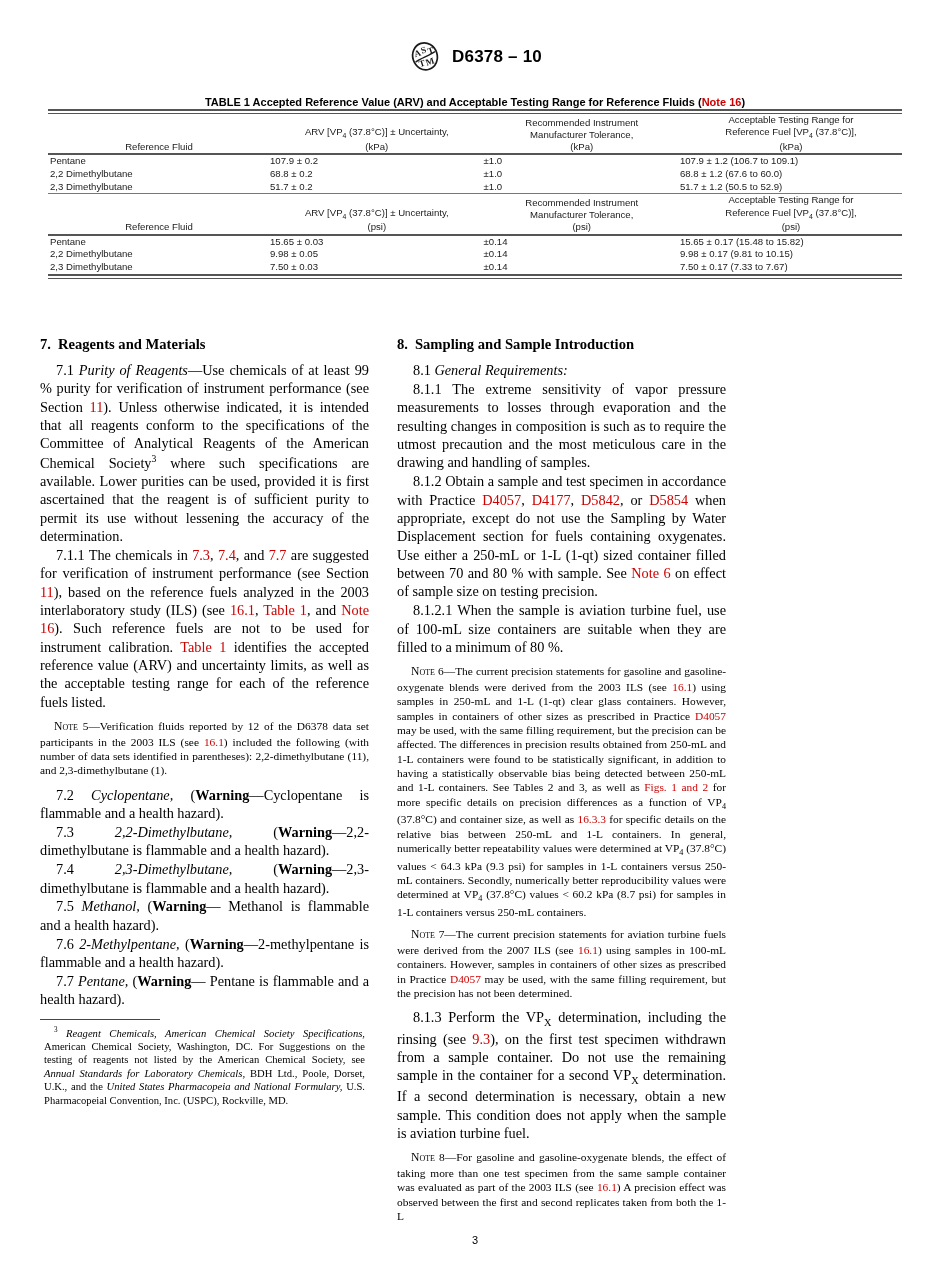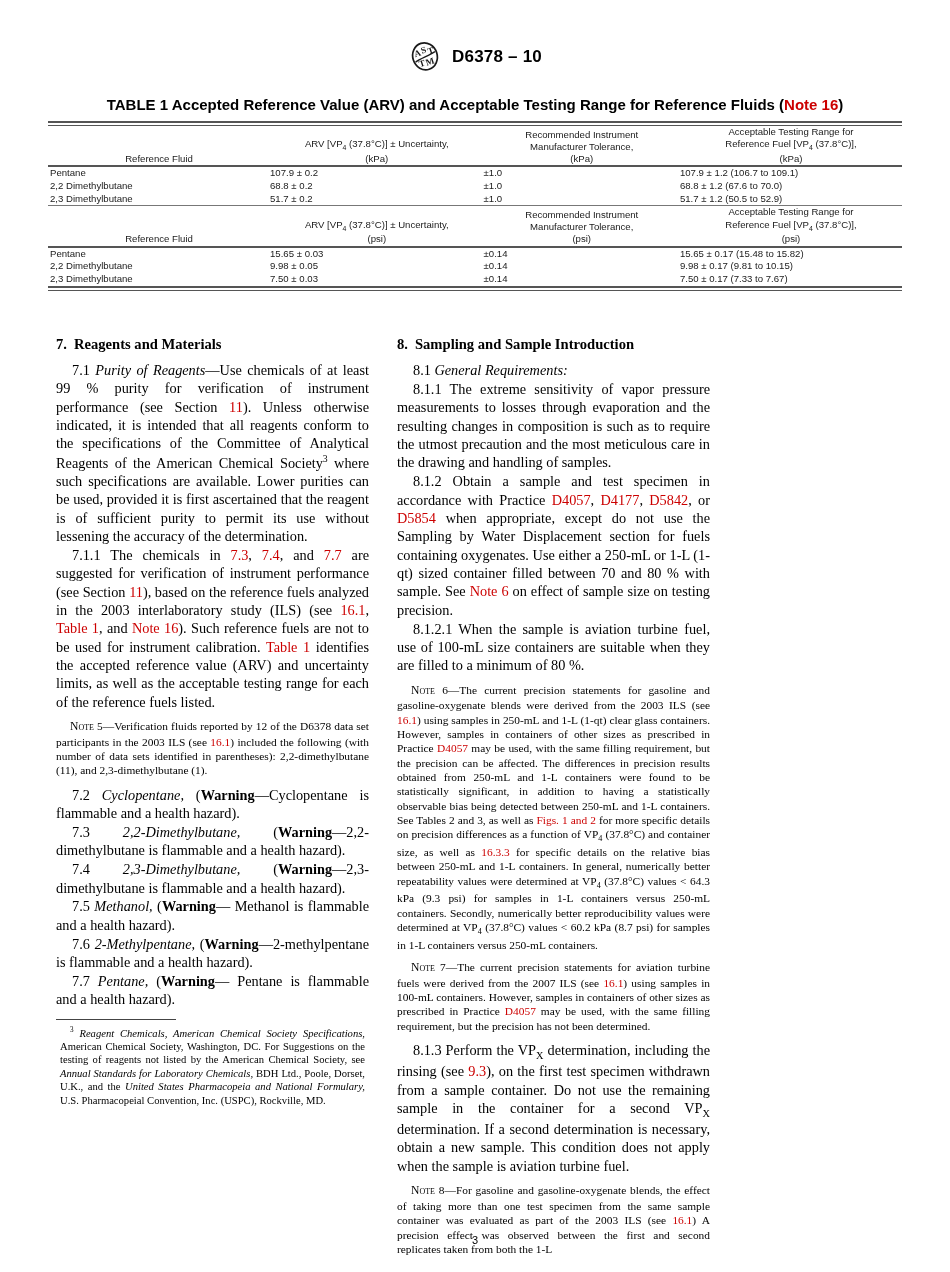--- a/index.html
+++ b/index.html
@@ -25,23 +25,23 @@
     font-weight:bold;
     font-size:17px;
     letter-spacing:0.2px;
   }
 
   
   .table-wrap { margin:14px 48px 0 48px; }
   .table-caption {
     font-family:"Liberation Sans", sans-serif;
     font-weight:bold;
-    font-size:15px;
+    font-size:11px;
     text-align:center;
-    margin-bottom:8px;
+    margin-bottom:1px;
   }
   .red { color:#cc0000; }
   table.t1 {
     width:100%;
     border-collapse:collapse;
     font-family:"Liberation Sans", sans-serif;
     font-size:9.6px;
     color:#1a1a1a;
   }
   table.t1 td, table.t1 th { padding:0; }
@@ -69,21 +69,21 @@
   .c4 { width:26%; }
   sub { font-size:0.72em; }
 
   
   .columns {
     position:absolute;
     top:336px; left:0;
     width:766px;
     display:flex;
     gap:28px;
-    padding:0 56px;
+    padding:0 40px;
     box-sizing:border-box;
   }
   .col { width:408px; }
 
   h3.sec {
     font-family:"Liberation Serif", serif;
     font-size:14.6px;
     font-weight:bold;
     margin:0 0 8px 0;
   }
@@ -198,21 +198,21 @@
       <tr>
         <td class="bodycell name">Pentane</td>
         <td class="bodycell num">107.9 ± 0.2</td>
         <td class="bodycell num">±1.0</td>
         <td class="bodycell num">107.9 ± 1.2 (106.7 to 109.1)</td>
       </tr>
       <tr>
         <td class="bodycell name">2,2 Dimethylbutane</td>
         <td class="bodycell num">68.8 ± 0.2</td>
         <td class="bodycell num">±1.0</td>
-        <td class="bodycell num">68.8 ± 1.2 (67.6 to 70.0)</td>
+        <td class="bodycell num">68.8 ± 1.2 (67.6 to 60.0)</td>
       </tr>
       <tr>
         <td class="bodycell name">2,3 Dimethylbutane</td>
         <td class="bodycell num">51.7 ± 0.2</td>
         <td class="bodycell num">±1.0</td>
         <td class="bodycell num">51.7 ± 1.2 (50.5 to 52.9)</td>
       </tr>
 
       <tr>
         <td class="rule-single" colspan="4"></td>

